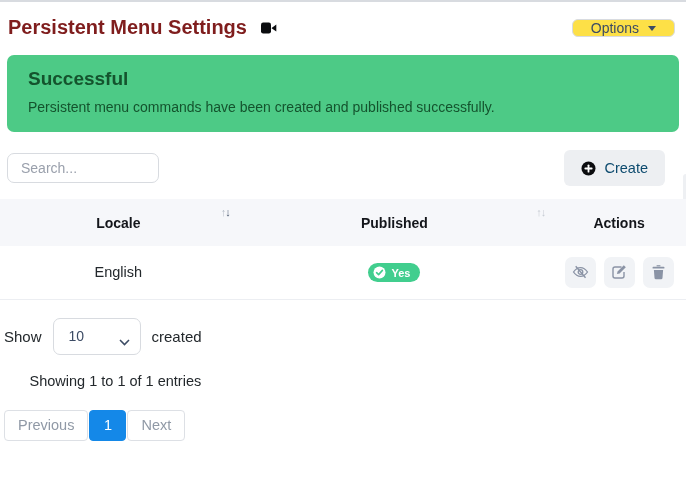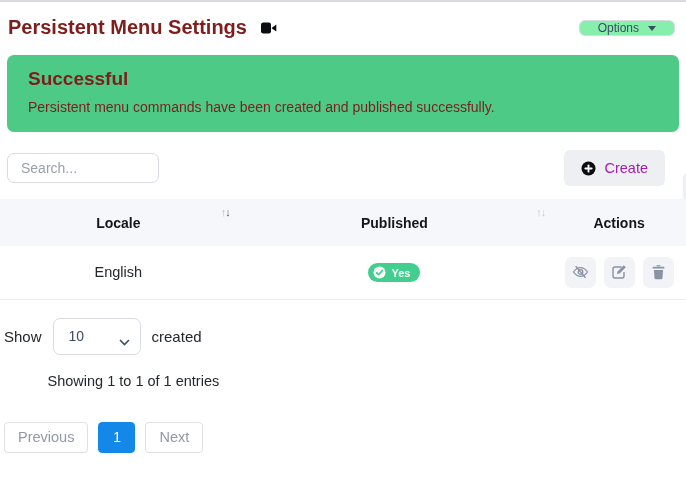--- a/index.html
+++ b/index.html
@@ -12,39 +12,39 @@
     overflow: hidden;
     color: #181924;
   }
 
   
   .header { display: flex; justify-content: space-between; align-items: center; padding: 14px 8px 14px 8px; }
   .title-wrap { display: flex; align-items: center; gap: 14px; }
   .page-title { font-size: 20px; font-weight: 700; color: #7f1d1d; }
   .options-btn {
     display: inline-flex; align-items: center; gap: 9px;
-    background: #86efac; border: 1px solid #d8dbe0; border-radius: 6px;
-    padding: 0 18px; font-size: 12px; color: #3c4b64; cursor: pointer;
+    background: #fde047; border: 1px solid #d8dbe0; border-radius: 6px;
+    padding: 0 18px; font-size: 14px; color: #3c4b64; cursor: pointer;
     font-family: inherit; margin-right: 3px;
   }
   .caret-down { width: 0; height: 0; border-left: 4px solid transparent; border-right: 4px solid transparent; border-top: 5px solid #3c4b64; margin-top: 2px; }
 
   
-  .alert { margin: 2px 7px 0 7px; background: #4dca86; border-radius: 7px; padding: 13px 10px 17px 21px; color: #7f1d1d; }
+  .alert { margin: 2px 7px 0 7px; background: #4dca86; border-radius: 7px; padding: 13px 10px 17px 21px; color: #14532d; }
   .alert-title { font-size: 19px; font-weight: 700; margin-bottom: 9px; }
   .alert-msg { font-size: 14px; }
 
   
   .toolbar { display: flex; justify-content: space-between; align-items: center; margin: 18px 7px 13px 7px; }
   .search-input { width: 152px; height: 30px; border: 1px solid #d8dbe0; border-radius: 7px; padding: 0 13px; font-size: 14px; color: #3c4b64; outline: none; font-family: inherit; }
   .search-input::placeholder { color: #9aa0ac; }
   .create-btn {
     display: inline-flex; align-items: center; gap: 8px;
     background: #edeff2; border: none; border-radius: 6px;
-    height: 36px; padding: 0 17px; font-size: 14.5px; color: #a21caf;
+    height: 36px; padding: 0 17px; font-size: 14.5px; color: #0c4a6e;
     cursor: pointer; font-family: inherit; margin-right: 14px;
   }
   .edge-sliver { position: absolute; right: 0; top: 172px; width: 3px; height: 36px; background: #eef0f3; border-radius: 4px 0 0 4px; }
 
   
   table { width: 100%; border-collapse: collapse; }
   thead th { background: #f6f7fa; height: 47px; padding: 0 8px; font-size: 14px; font-weight: 700; text-align: center; position: relative; color: #14161b; }
   .sort { position: absolute; right: 7px; top: 8px; font-size: 11px; font-weight: 400; letter-spacing: -1px; line-height: 1; }
   .sort .up { color: #b3bac4; }
   .sort .dn { color: #4f5d73; }
@@ -69,21 +69,21 @@
   .page-size-select {
     appearance: none; -webkit-appearance: none; -moz-appearance: none;
     width: 88px; height: 37px; border: 1px solid #d8dbe0; border-radius: 7px;
     padding: 0 28px 0 15px; font-size: 14px; color: #3c4b64; background: #fff;
     font-family: inherit; cursor: pointer;
   }
   .select-chevron { position: absolute; right: 11px; top: 14px; pointer-events: none; }
 
   .right-group { display: flex; flex-direction: column; align-items: flex-end; }
   .showing-text { font-size: 14.5px; color: #23282c; margin-top: 18px; }
-  .pagination { display: flex; gap: 10px; margin-top: 33px; margin-right: 16px; }
+  .pagination { display: flex; gap: 1px; margin-top: 21px; margin-right: 16px; }
   .page-btn {
     height: 31px; display: inline-flex; align-items: center; justify-content: center;
     border-radius: 4px; font-size: 14.5px; cursor: pointer; font-family: inherit;
     background: #fff; border: 1px solid #dde0e5; color: #9099a6; padding: 0 13px;
   }
   .page-btn.active { background: #1488e8; border: 1px solid #1488e8; color: #fff; width: 37px; padding: 0; }
 </style>
 </head>
 <body>
 

